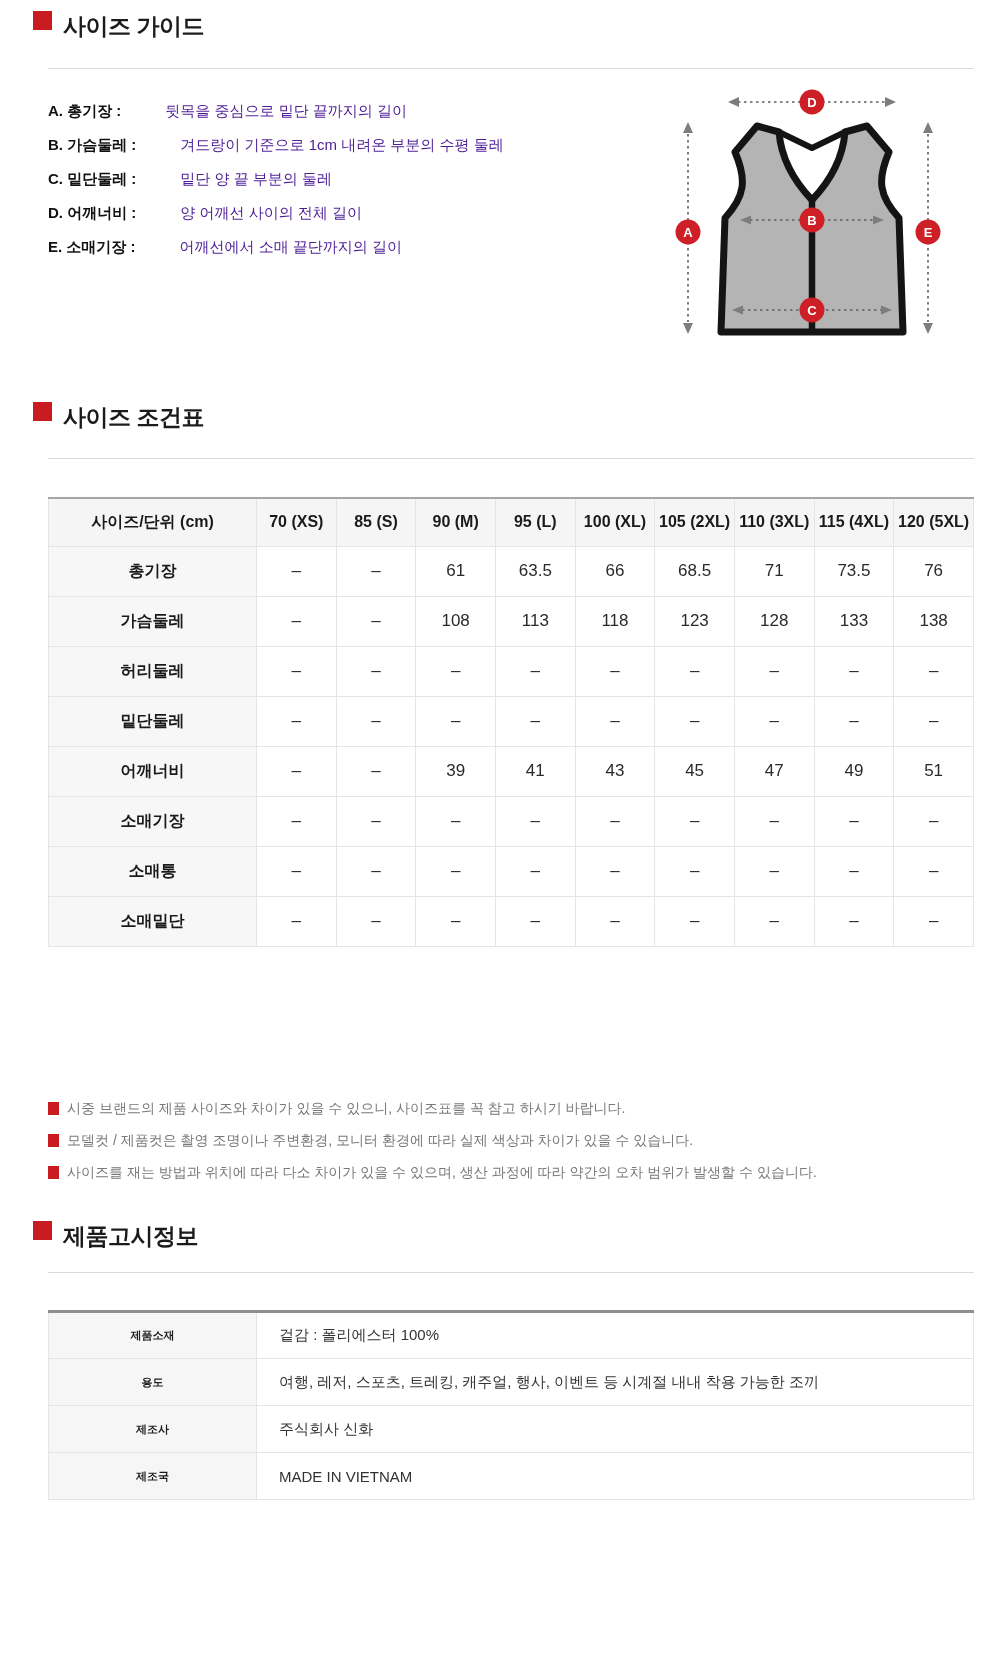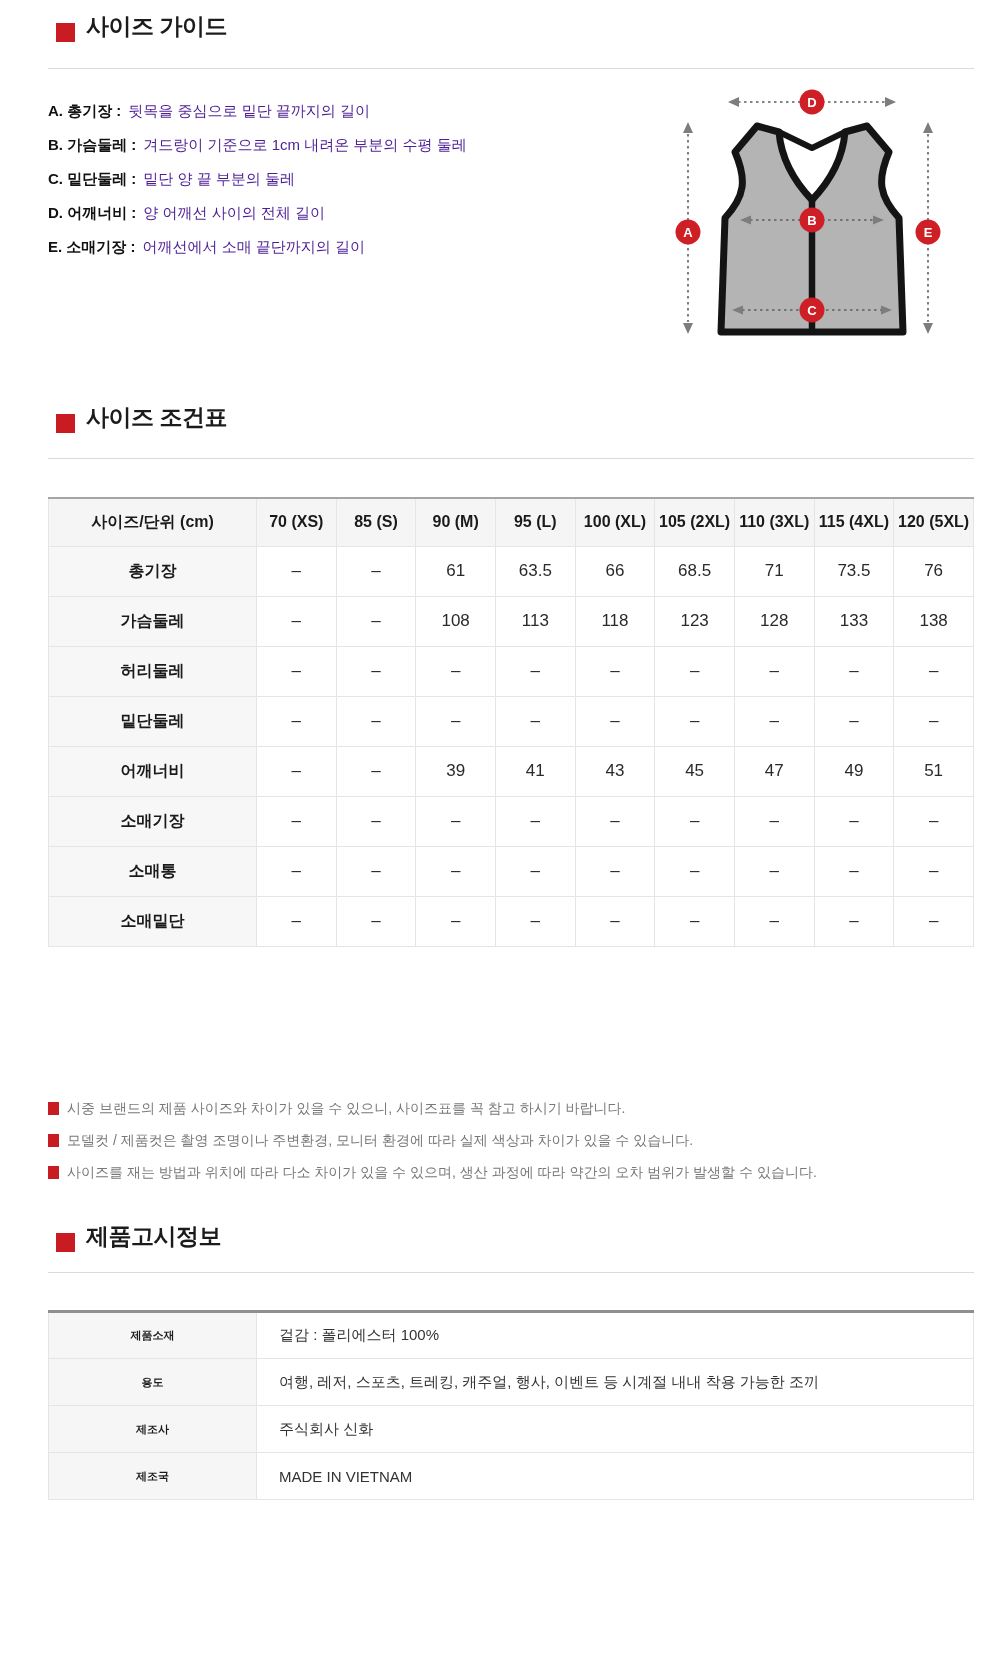--- a/index.html
+++ b/index.html
@@ -4,38 +4,38 @@
 <style>
   html,body { margin:0; padding:0; }
   body {
     width:1000px; height:1655px; position:relative; background:#ffffff;
     font-family:"Liberation Sans","DejaVu Sans",sans-serif;
     -webkit-font-smoothing:antialiased;
   }
 
   
   .sec-title {
-    position:absolute; left:56px; margin:0;
-    display:flex; align-items:flex-end; gap:11px;
+    position:absolute; left:33px; margin:0;
+    display:flex; align-items:flex-start; gap:11px;
     font-size:23px; font-weight:700; color:#1b1b1b; letter-spacing:-0.5px;
   }
   #title-1 { top:11px; }
   #title-2 { top:402px; }
   #title-3 { top:1221px; }
   .bullet { width:19px; height:19px; background:#c81b22; flex:none; }
 
   
   .divider { position:absolute; left:48px; width:926px; height:1px; background:#dadada; }
   #divider-1 { top:68px; }
   #divider-2 { top:458px; }
   #divider-3 { top:1272px; }
 
   
   .defs { position:absolute; left:48px; top:94px; }
-  .def-line { height:34px; display:flex; align-items:center; font-size:15px; white-space:nowrap; }
+  .def-line { height:34px; display:flex; align-items:center; font-size:15px; white-space:nowrap;gap:37px; }
   .def-label { font-weight:700; color:#111111; margin-right:7px; }
   .def-desc  { color:#4c1d95; }
 
   
   .diagram { position:absolute; left:650px; top:82px; }
   .marker-letter { font-family:"Liberation Sans",sans-serif; font-size:13px; font-weight:700; fill:#ffffff; }
 
   
   .size-table {
     position:absolute; left:48px; top:497px; width:926px;

